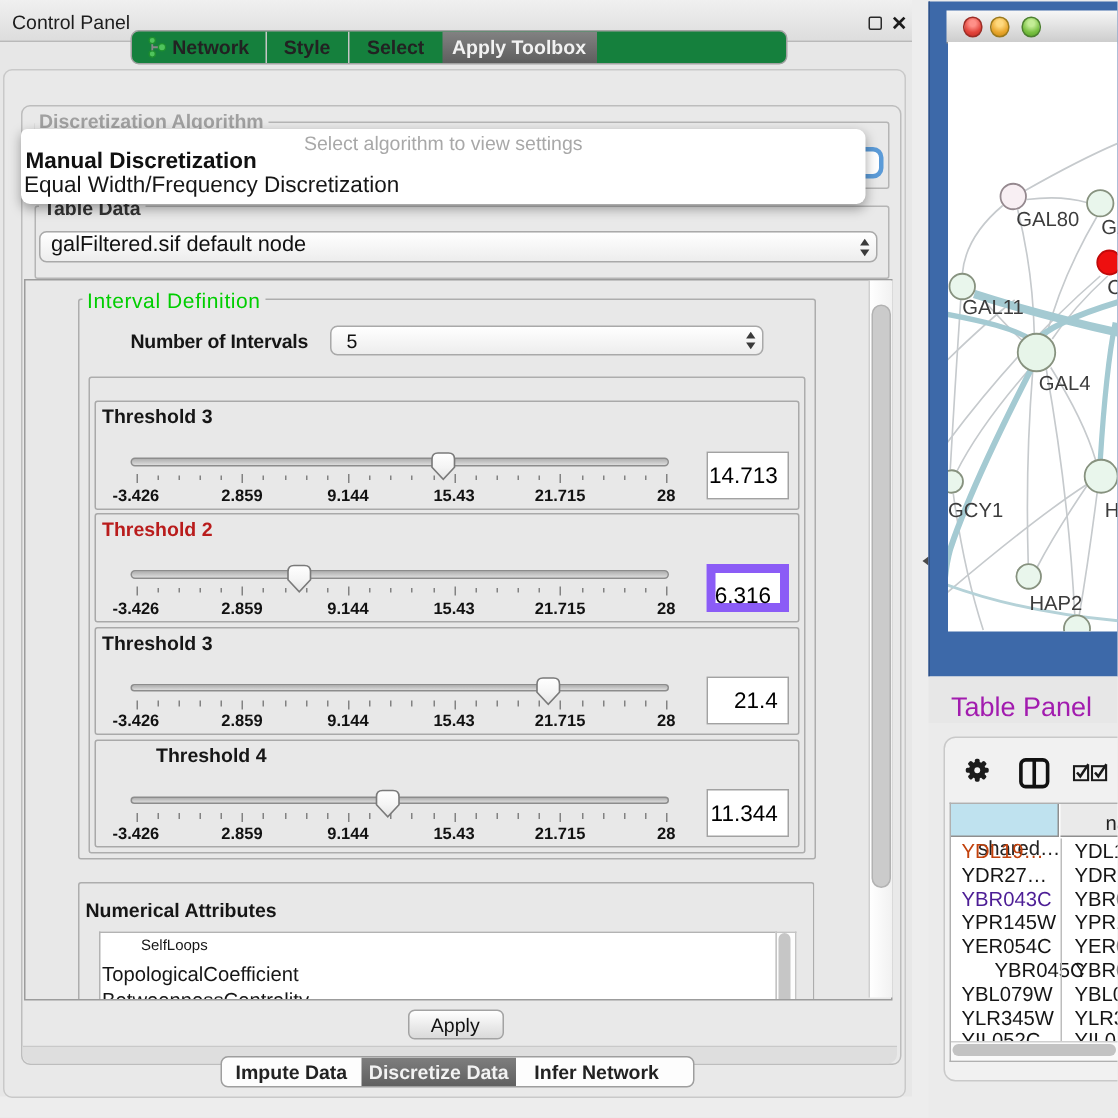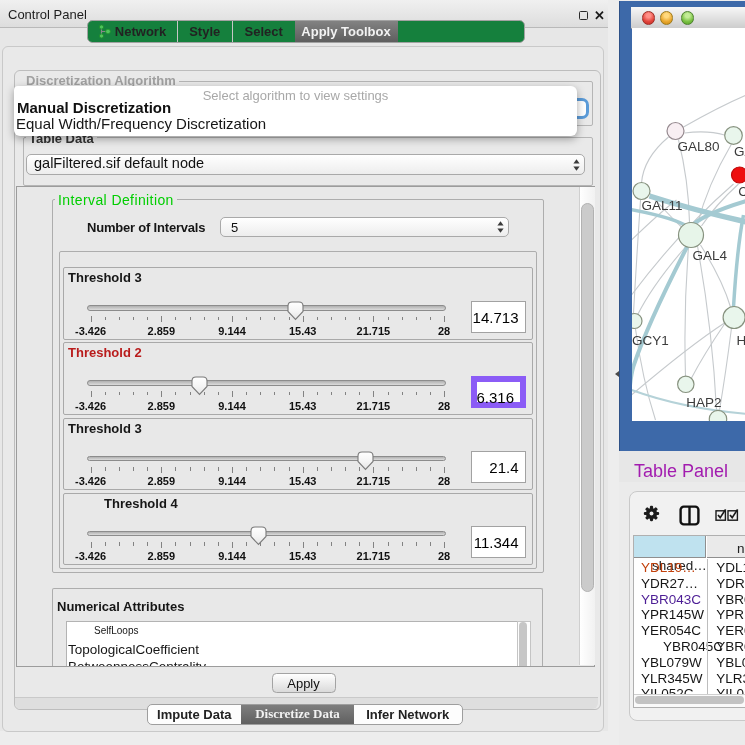--- a/index.html
+++ b/index.html
@@ -253,21 +253,21 @@
 <div class="abs" style="left:501.5px;top:435.0px;width:8.5px;height:60px;background:#c6c6c6;border-radius:4px 4px 0 0;"></div>
 </div>
 
 <div class="abs" style="left:578.5px;top:186.5px;width:15px;height:478px;background:linear-gradient(90deg,#ffffff,#f1f1f1);border-left:1px solid #cfcfcf;"></div>
 <div class="abs" style="left:580.5px;top:202.5px;width:11px;height:387px;background:#cbcbcb;border:1px solid #b2b2b2;border-radius:6.5px;"></div>
 
 <div class="abs" style="left:271.5px;top:673px;width:62px;height:18px;border:1px solid #a3a3a3;border-radius:4.5px;background:linear-gradient(#ffffff,#dadada);font-size:13px;color:#111;display:flex;align-items:center;justify-content:center;">Apply</div>
 
 <div class="abs" style="left:146.5px;top:703.5px;width:314px;height:19px;border:1px solid #9e9e9e;border-radius:5px;background:#fdfdfd;display:flex;font-size:13px;font-weight:bold;color:#222;overflow:hidden;">
   <div style="width:93.5px;display:flex;align-items:center;justify-content:center;">Impute Data</div>
-  <div style="width:113px;display:flex;align-items:center;justify-content:center;background:linear-gradient(#7e7e7e,#606060);color:#f2f2f2;font-family:Liberation Serif, serif;">Discretize Data</div>
+  <div style="width:103px;display:flex;align-items:center;justify-content:center;background:linear-gradient(#7e7e7e,#606060);color:#f2f2f2;">Discretize Data</div>
   <div style="width:107.5px;display:flex;align-items:center;justify-content:center;">Infer Network</div>
 </div>
 
 <div class="abs" style="left:14px;top:85.5px;width:563px;height:50px;background:#ffffff;border-radius:4px 6px 6px 6px;box-shadow:0 3px 8px rgba(0,0,0,0.35);z-index:30;"></div>
 <div class="abs" style="left:14px;top:87.5px;width:563px;text-align:center;font-size:13px;color:#a8a8a8;z-index:31;">Select algorithm to view settings</div>
 <div class="abs" style="left:17px;top:99px;font-size:15px;font-weight:bold;color:#111;z-index:31;">Manual Discretization</div>
 <div class="abs" style="left:16px;top:114.5px;font-size:15px;color:#161616;z-index:31;">Equal Width/Frequency Discretization</div>
 
 <div class="abs" style="left:608px;top:0;width:11px;height:745px;background:#ededed;"></div>
 <div class="abs" style="left:614.8px;top:371px;width:0;height:0;border-top:3px solid transparent;border-bottom:3px solid transparent;border-right:4px solid #4a4a4a;"></div>

